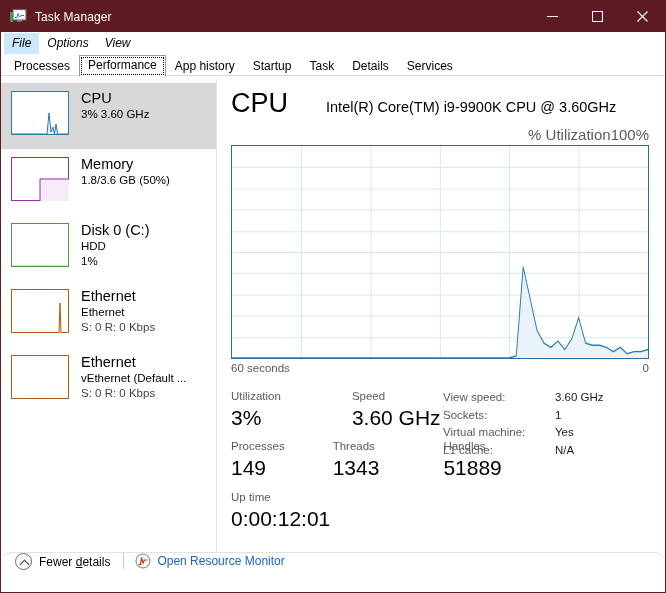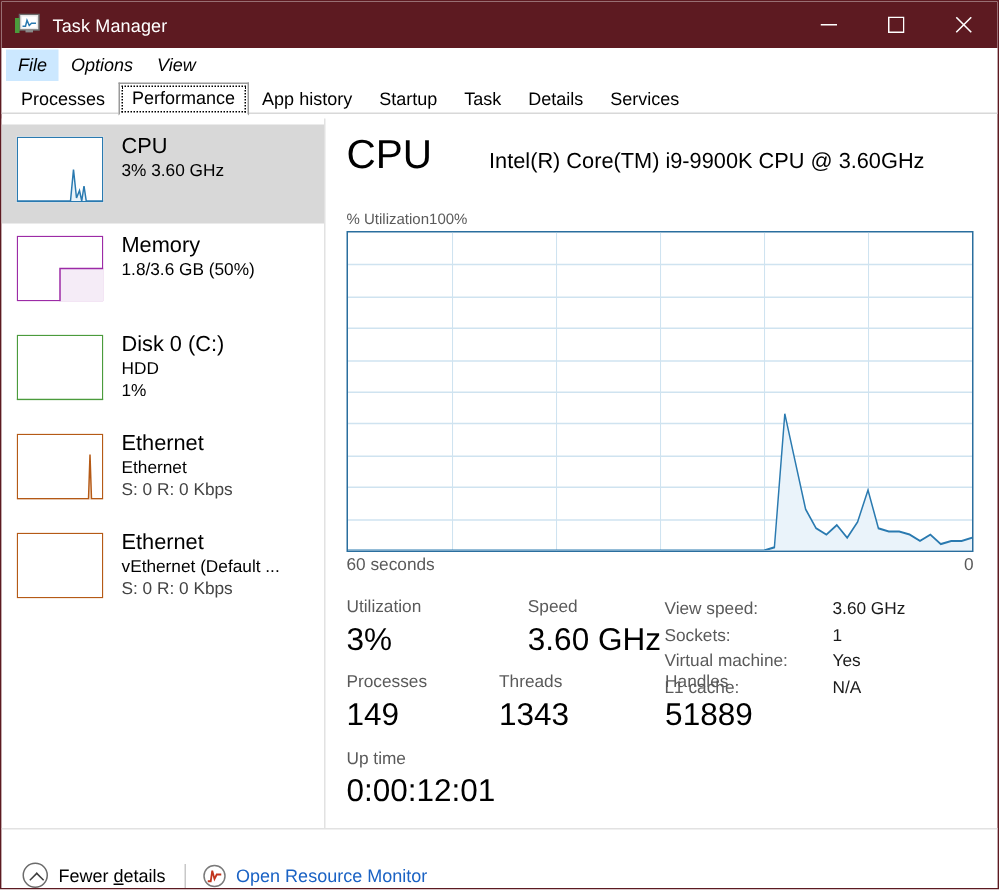--- a/index.html
+++ b/index.html
@@ -172,24 +172,24 @@
   }
   #cpu-model {
     font-size: 14.5px;
     color: #000000;
     margin-left: 38px;
     white-space: nowrap;
   }
 
   #graph-labels {
     display: flex;
-    justify-content: flex-start;
-    font-size: 10px;
+    justify-content: flex-end;
+    font-size: 15px;
     color: #5a5a5a;
-    margin-top: 22px;
+    margin-top: 7px;
     margin-bottom: 2px;
   }
 
   #graph {
     height: 214px;
     border: 1px solid #2a6e9e;
     position: relative;
     overflow: hidden;
     background: #ffffff;
   }
@@ -244,23 +244,24 @@
     color: #1a1a1a;
   }
 
   
   #footer {
     position: absolute;
     left: 0; right: 0; bottom: 0;
     height: 40px;
     border-top: 1px solid #e2e2e2;
     display: flex;
-    align-items: flex-end;
+    align-items: flex-start;
     padding-left: 14px;
     background: #ffffff;
+    border-radius: 11px;
   }
   #fewer {
     display: flex;
     align-items: center;
     font-size: 12px;
     color: #000000;
   }
   #chev {
     width: 17px; height: 17px;
     border: 1px solid #6b6b6b;

